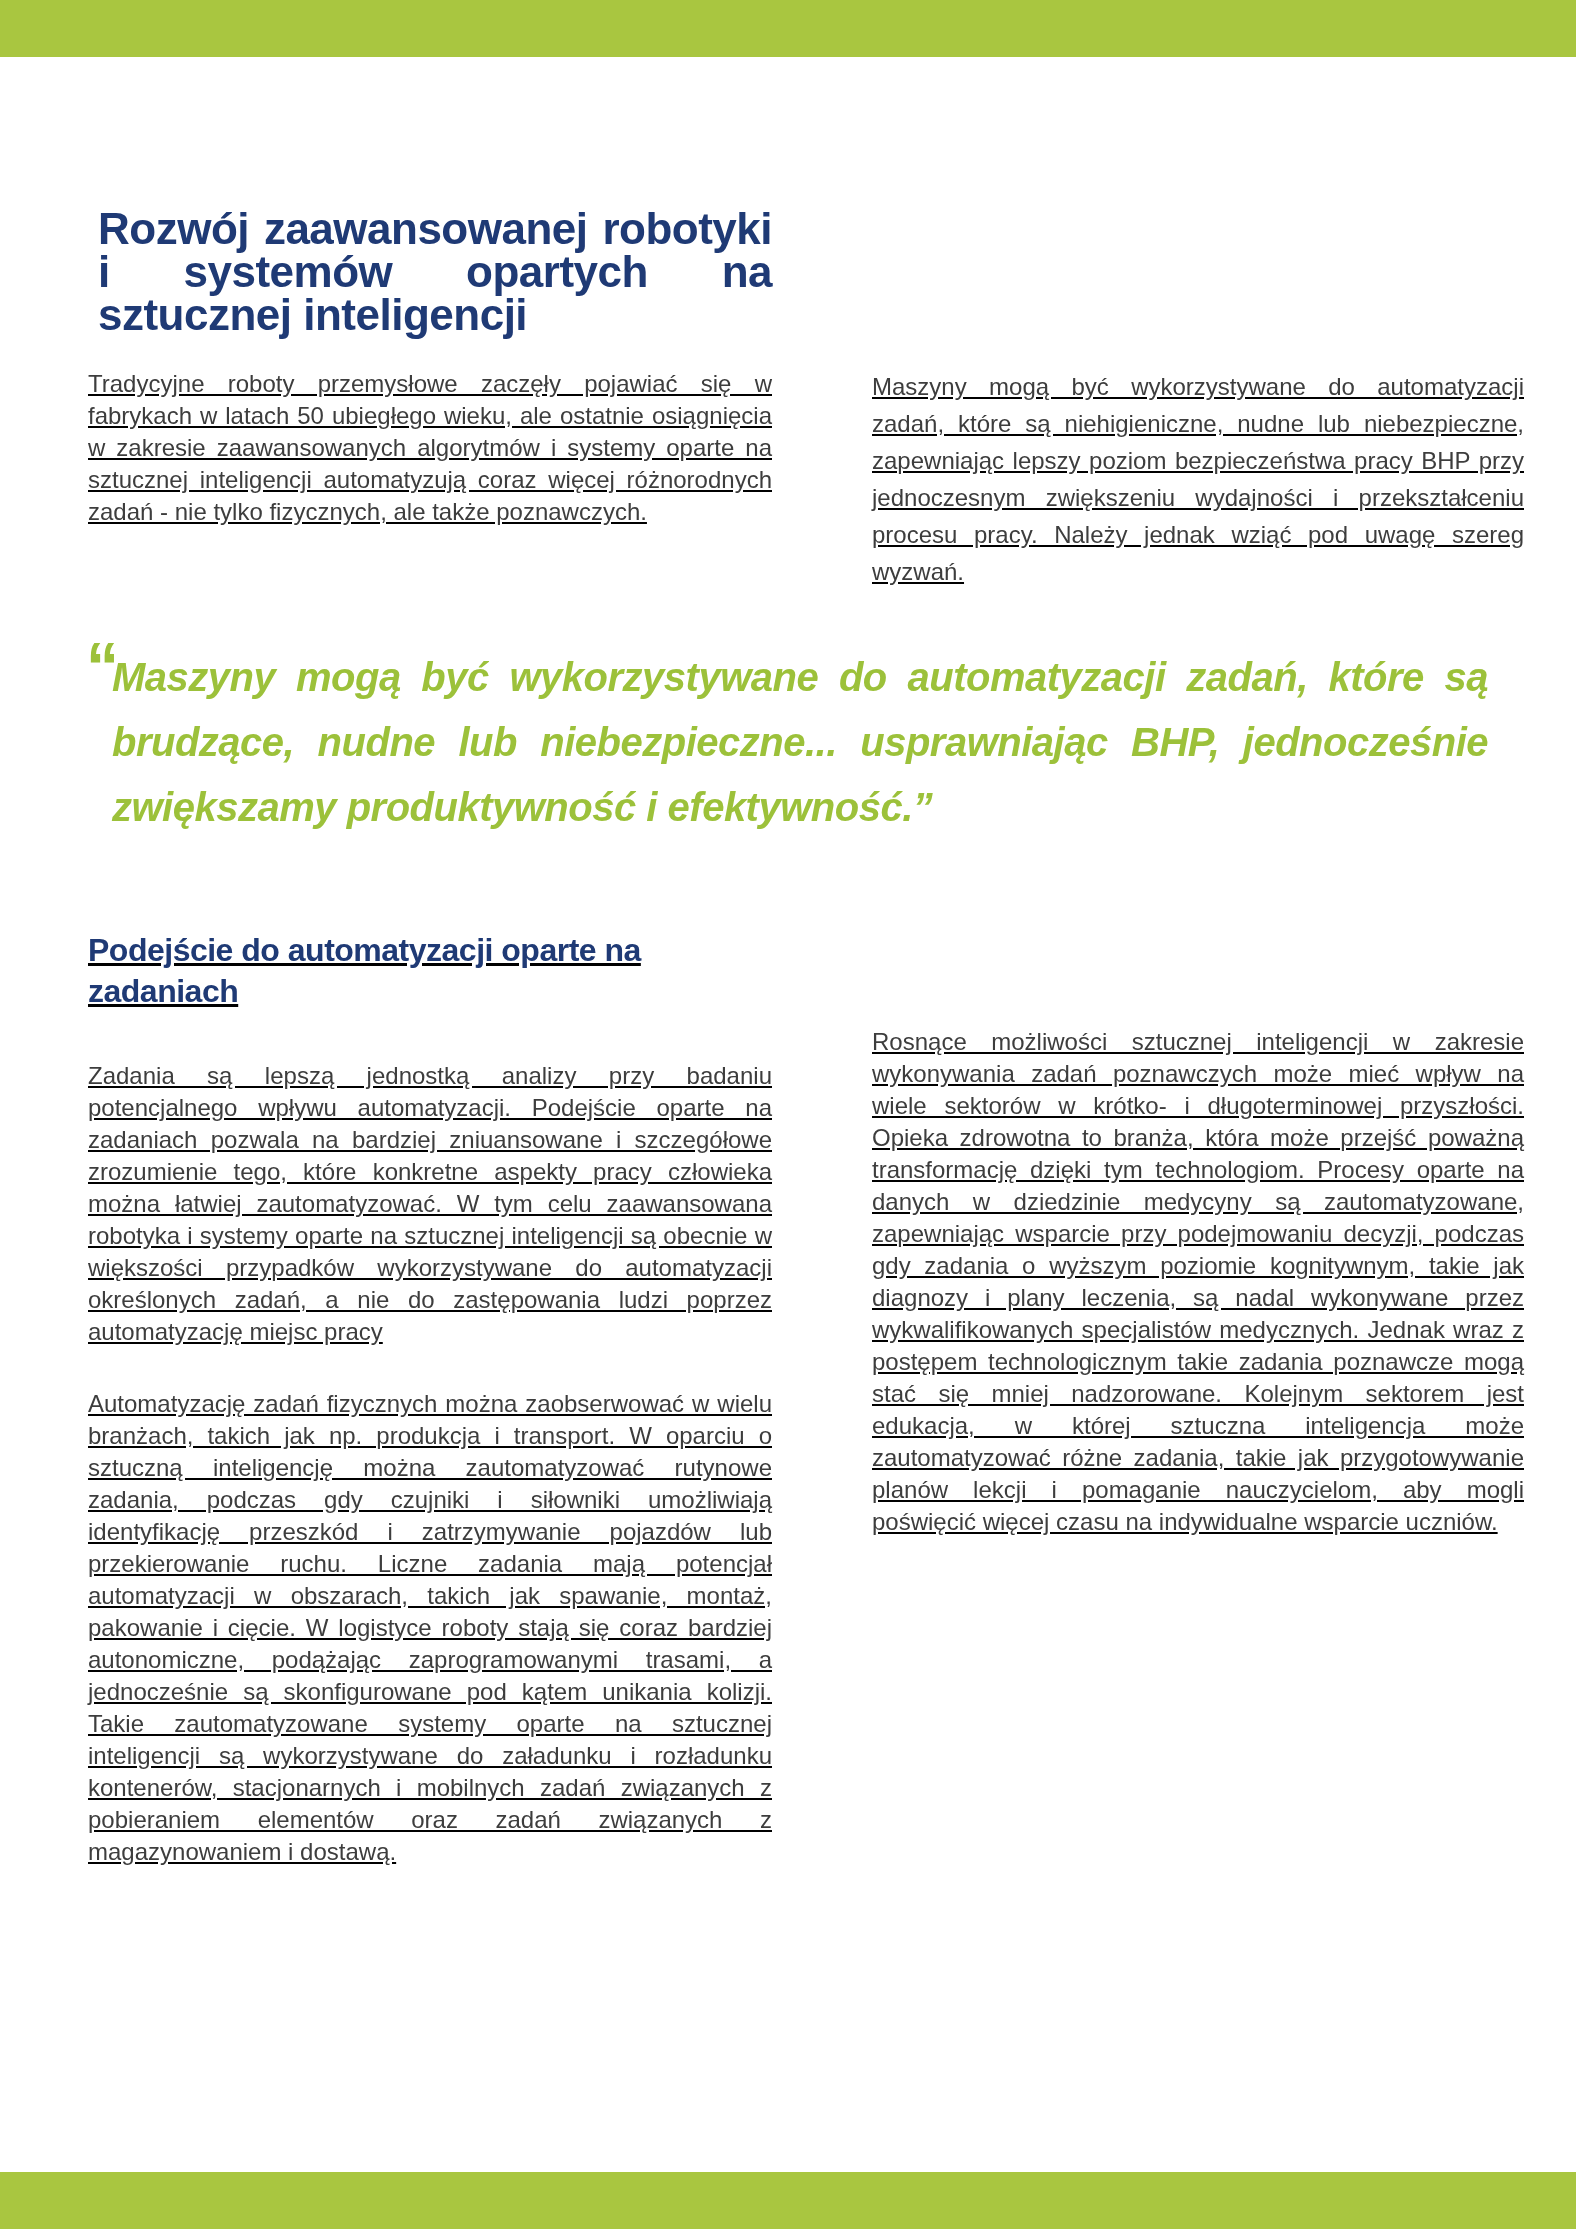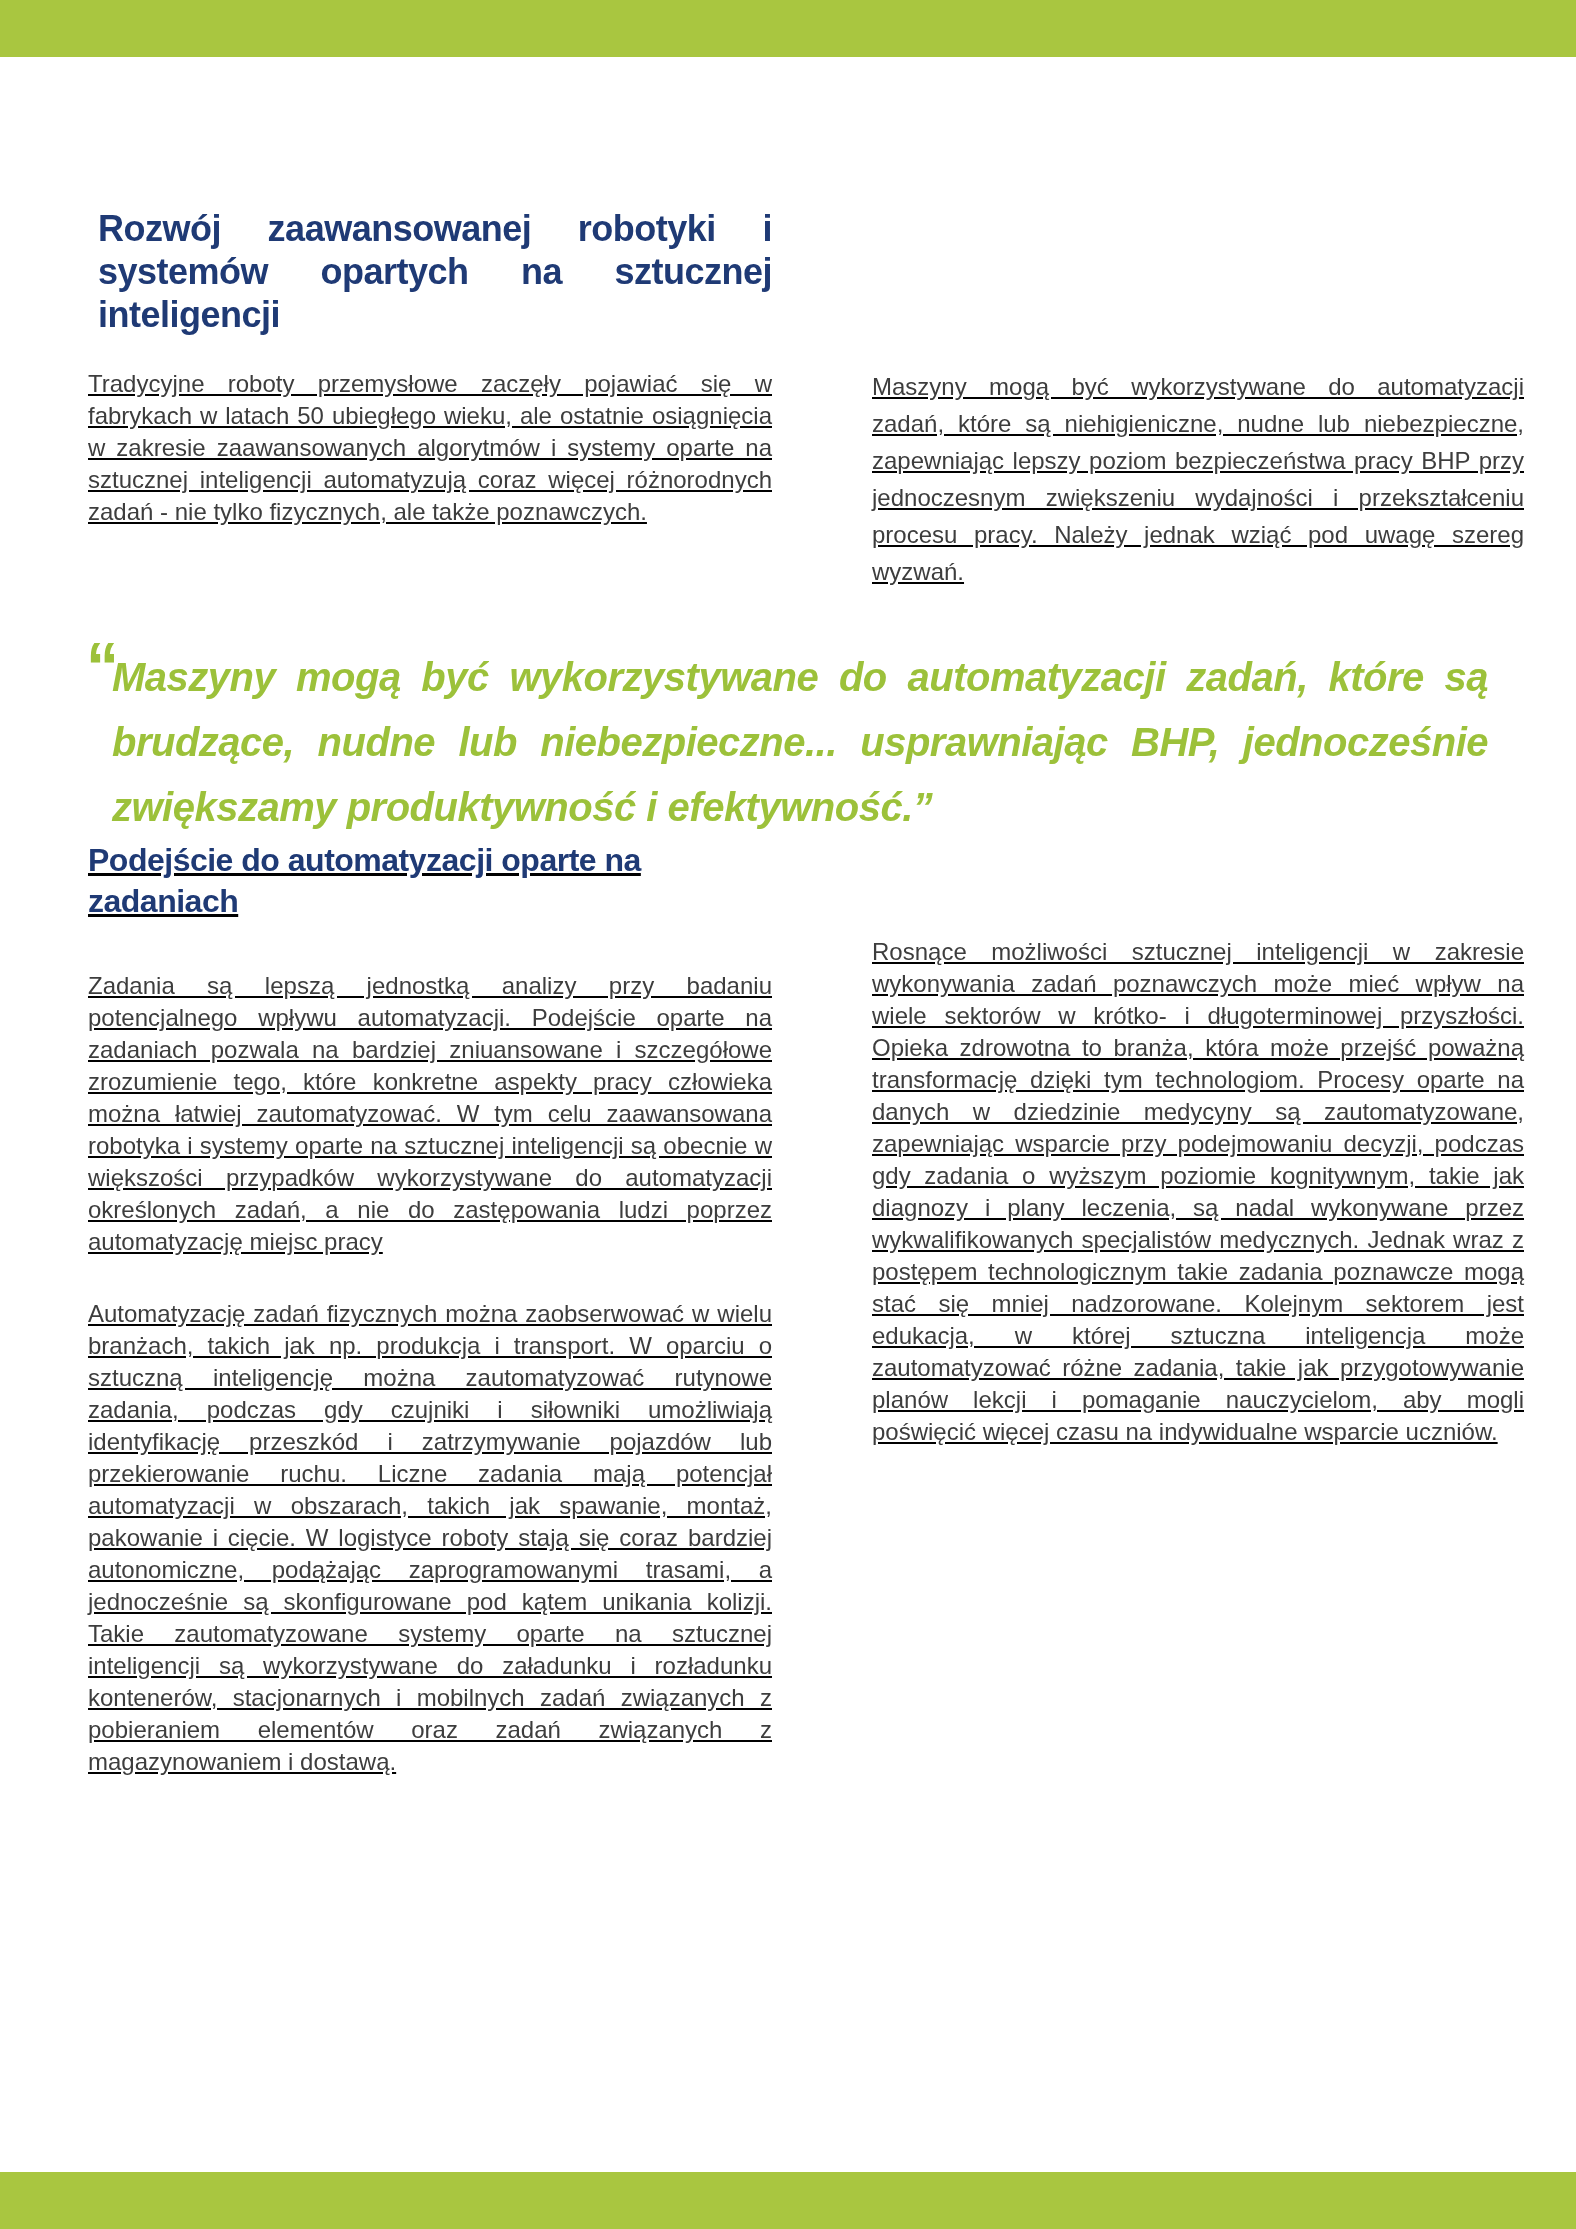--- a/index.html
+++ b/index.html
@@ -25,21 +25,21 @@
   .bar.top { top: 0; }
   .bar.bottom { bottom: 0; }
 
   .content {
     padding: 207px 86px 0 88px;
   }
 
   .h1 {
     width: 684px;
     padding-left: 10px;
-    font-size: 36px;
+    font-size: 44px;
     line-height: 43px;
     font-weight: bold;
     letter-spacing: -0.5px;
     color: var(--heading-navy, #1f3a75);
     text-align: justify;
   }
 
   .row {
     display: grid;
     grid-template-columns: 684px 652px;
@@ -75,21 +75,21 @@
   .quote-text {
     font-size: 40px;
     line-height: 65px;
     font-weight: bold;
     font-style: italic;
     letter-spacing: -0.5px;
     color: var(--quote-green, #9cc13a);
     text-align: justify;
   }
 
-  .sections-row { }
+  .sections-row { margin-top: 90px; }
 
   .h2 {
     font-size: 32px;
     line-height: 41px;
     font-weight: bold;
     letter-spacing: -0.5px;
     color: var(--heading-navy, #1f3a75);
   }
 
   .tasks-body { margin-top: 48px; }

